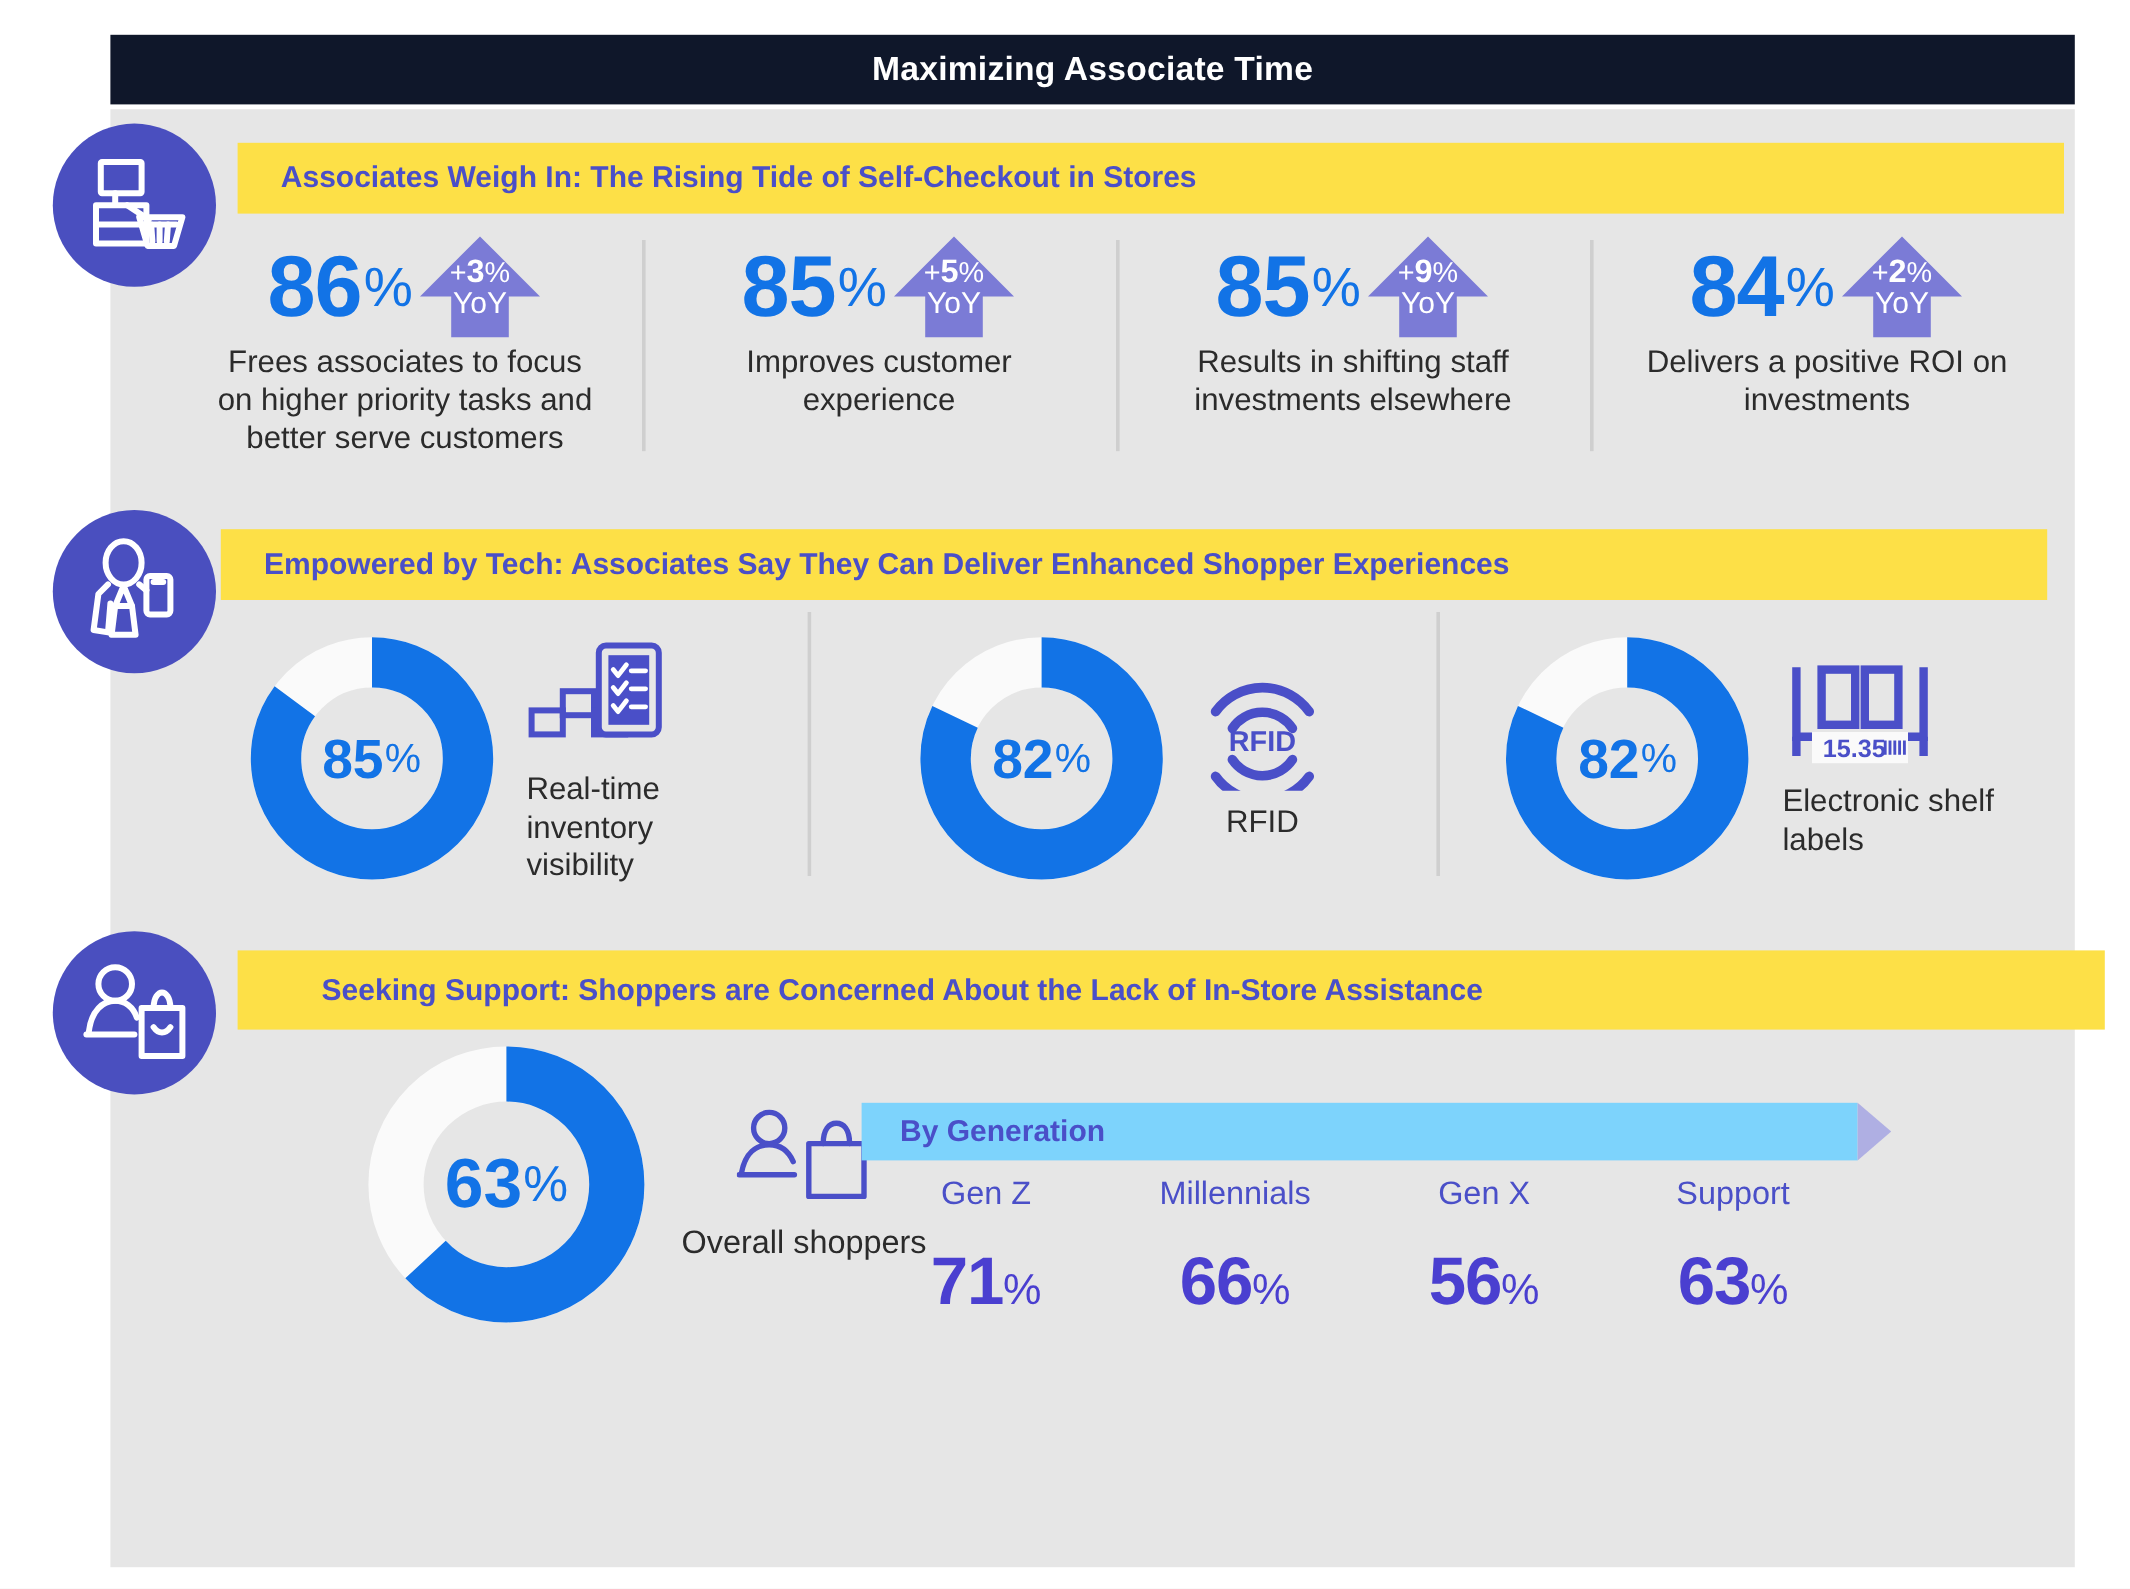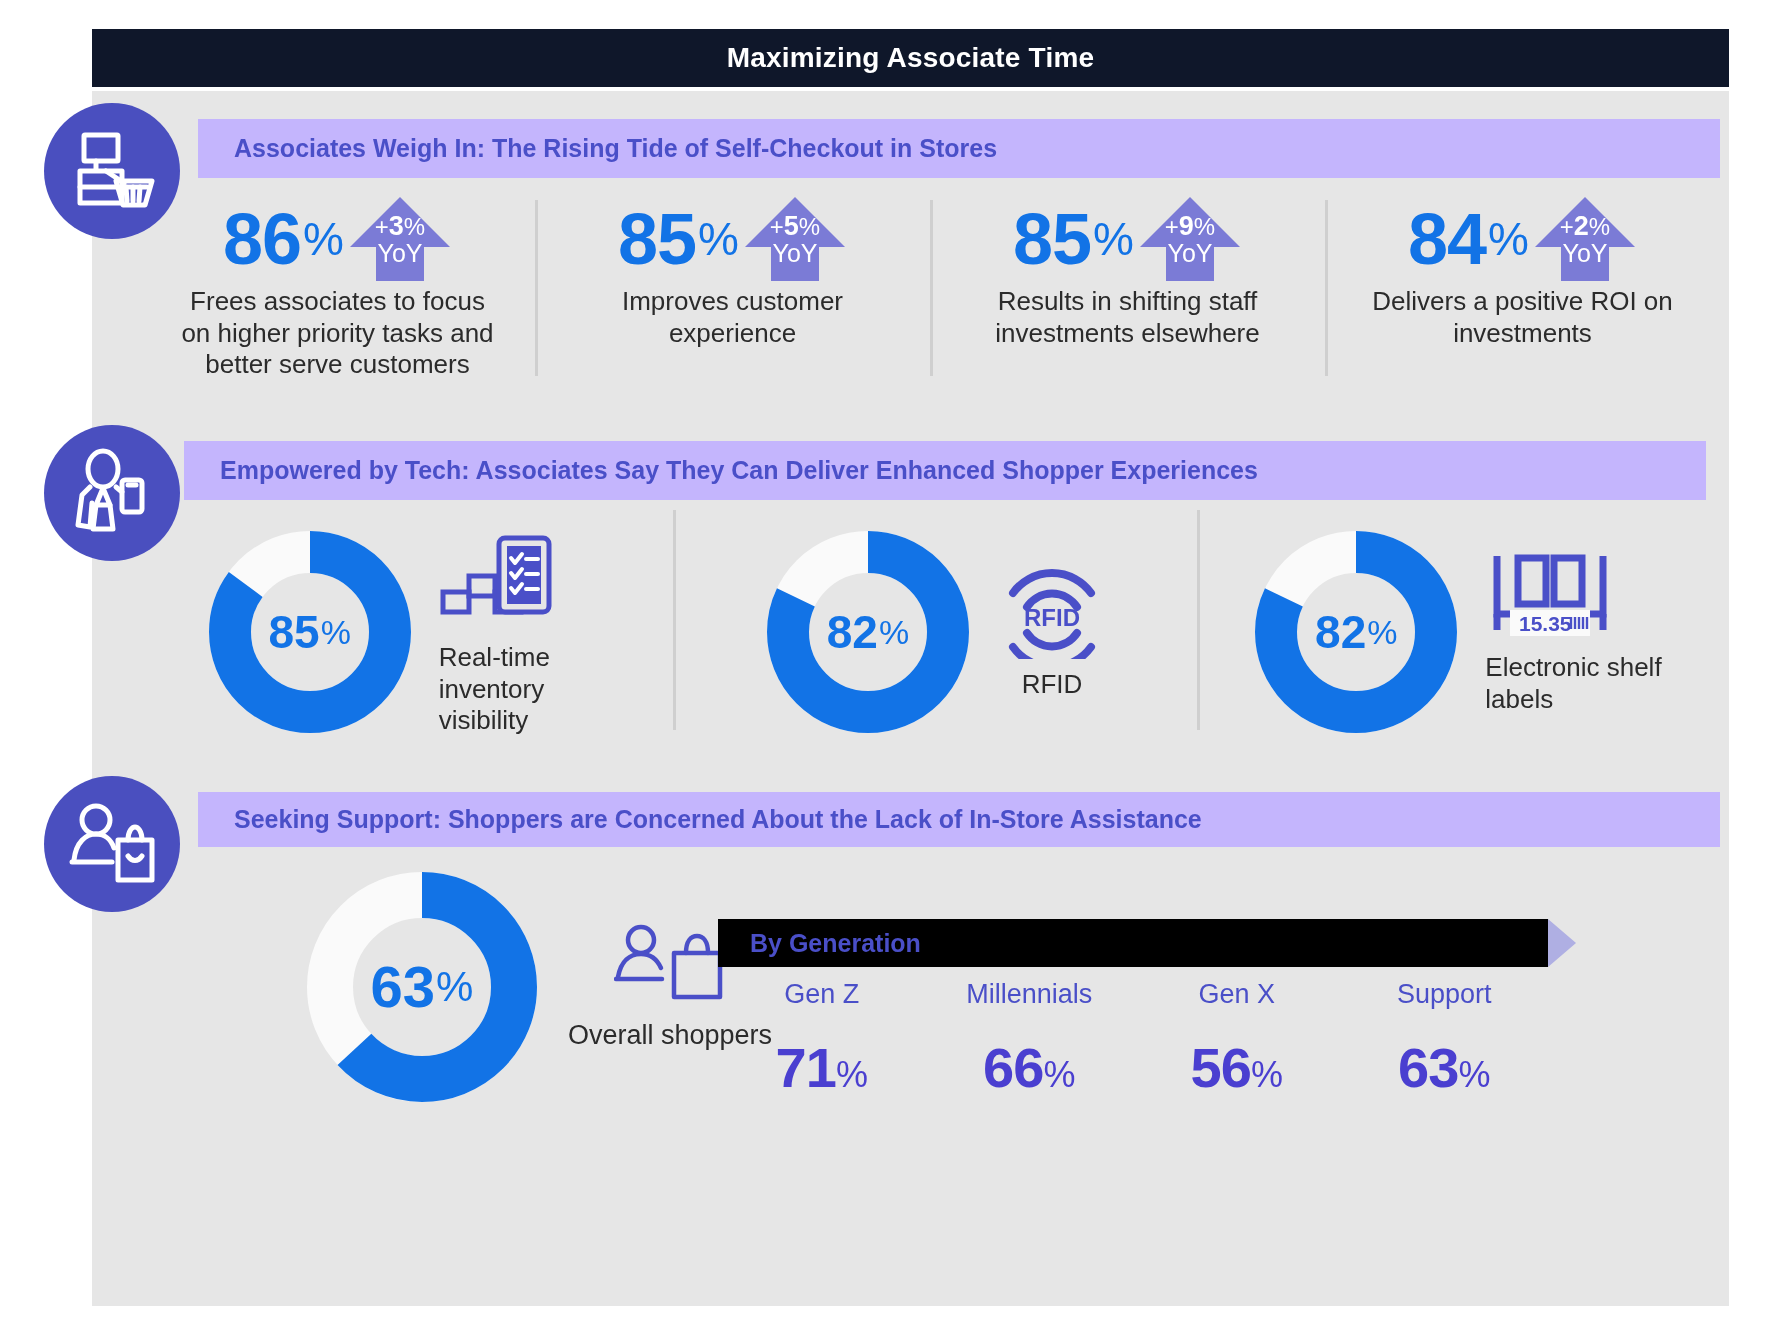--- a/index.html
+++ b/index.html
@@ -23,28 +23,28 @@
   }
 
   
   .panel{
     position:absolute;left:92px;top:91px;width:1637px;height:1215px;
     background:#E6E6E6;
   }
 
   
   .hdrbar{
-    position:absolute;background:#c4b5fd;display:flex;align-items:center;
+    position:absolute;background:#fde047;display:flex;align-items:center;
   }
   .hdrbar .h{
     color:#4A4FC8;font-size:25px;font-weight:bold;white-space:nowrap;
   }
   #hdr1{left:198px;top:119px;width:1522px;height:59px;}
   #hdr2{left:184px;top:441px;width:1522px;height:59px;}
-  #hdr3{left:198px;top:792px;width:1522px;height:55px;}
+  #hdr3{left:198px;top:792px;width:1522px;height:66px;padding-left:34px;}
   #hdr1 .h,#hdr2 .h,#hdr3 .h{margin-left:36px;}
 
   
   .circ{
     position:absolute;border-radius:50%;background:#4A4FBF;
     display:flex;align-items:center;justify-content:center;
   }
   #circ1{left:44px;top:103px;width:136px;height:136px;}
   #circ2{left:44px;top:425px;width:136px;height:136px;}
   #circ3{left:44px;top:776px;width:136px;height:136px;}
@@ -93,21 +93,21 @@
     content:"";position:absolute;left:0;top:6px;width:3px;height:220px;background:#CFCFCF;
   }
   .s2label{color:#2b2b2b;font-size:26px;line-height:1.22;max-width:180px;}
   .s2icon{width:116px;height:108px;position:relative;flex:0 0 auto;}
 
   
   .s3left{position:absolute;left:300px;top:865px;display:flex;align-items:center;gap:24px;}
   .s3label{color:#2b2b2b;font-size:27px;line-height:1.22;text-align:left;}
   .genbanner{
     position:absolute;left:718px;top:919px;width:830px;height:48px;
-    background:#000000;display:flex;align-items:center;
+    background:#7dd3fc;display:flex;align-items:center;
   }
   .genbanner .g{color:#4A4FC8;font-size:25px;font-weight:bold;margin-left:32px;}
   .genbanner::after{
     content:"";position:absolute;right:-28px;top:0;
     border-top:24px solid transparent;border-bottom:24px solid transparent;
     border-left:28px solid #AFAFE3;
   }
   .genrow{position:absolute;left:718px;top:980px;width:830px;display:flex;}
   .gencell{flex:1;display:flex;flex-direction:column;align-items:center;gap:24px;}
   .genname{color:#4A4FC8;font-size:27px;line-height:1.1;}

